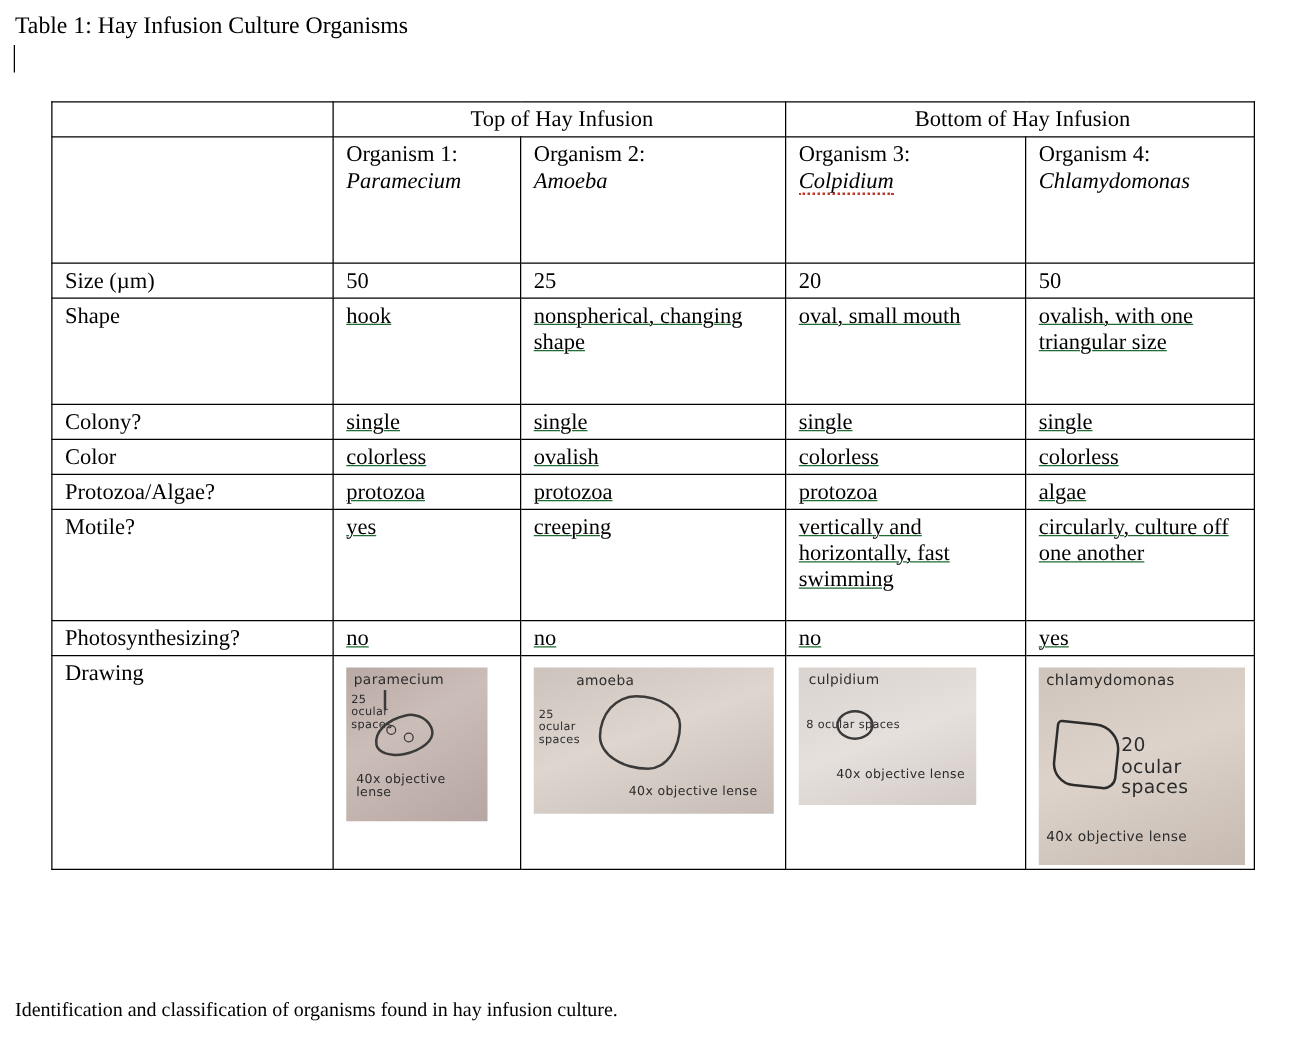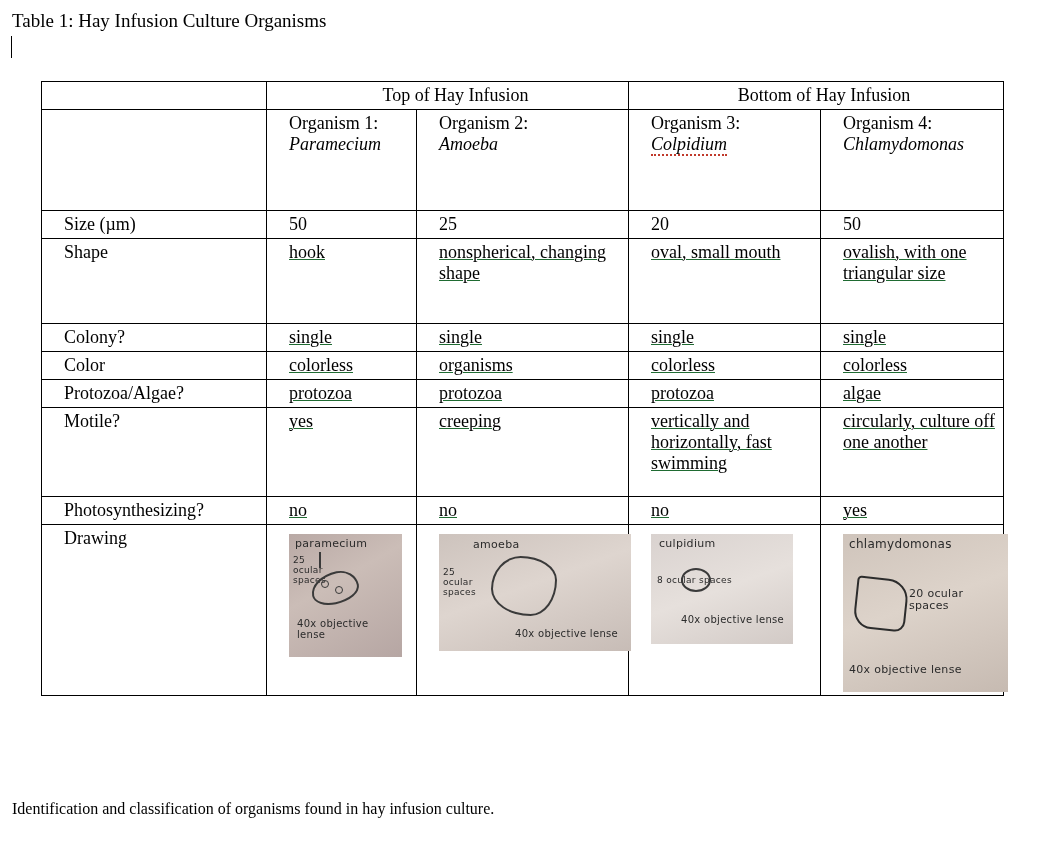--- a/index.html
+++ b/index.html
@@ -42,21 +42,21 @@
     left: 41px;
     top: 81px;
     width: 962px;
     border-collapse: collapse;
     table-layout: fixed;
     font-size: 18px;
   }
   table.maintable td {
     border: 1px solid #000;
     vertical-align: top;
-    padding: 3px 6px 3px 22px;
+    padding: 3px 6px 3px 10px;
     line-height: 1.17;
   }
   .c0 { width: 225px; }
   .c1 { width: 150px; }
   .c2 { width: 212px; }
   .c3 { width: 192px; }
   .c4 { width: 183px; }
 
   td.grouphead {
     text-align: center;
@@ -215,21 +215,21 @@
         <td>Colony?</td>
         <td><span class="ul">single</span></td>
         <td><span class="ul">single</span></td>
         <td><span class="ul">single</span></td>
         <td><span class="ul">single</span></td>
       </tr>
 
       <tr>
         <td>Color</td>
         <td><span class="ul">colorless</span></td>
-        <td><span class="ul">organisms</span></td>
+        <td><span class="ul">ovalish</span></td>
         <td><span class="ul">colorless</span></td>
         <td><span class="ul">colorless</span></td>
       </tr>
 
       <tr>
         <td>Protozoa/Algae?</td>
         <td><span class="ul">protozoa</span></td>
         <td><span class="ul">protozoa</span></td>
         <td><span class="ul">protozoa</span></td>
         <td><span class="ul">algae</span></td>
@@ -282,21 +282,21 @@
             <span class="hand" style="left:6px; top:42px; font-size:9px;">8 ocular spaces</span>
             <span class="blob colp-blob"></span>
             <span class="hand" style="left:30px; top:80px; font-size:10px;">40x objective lense</span>
           </div>
         </td>
 
         <td>
           <div class="sketch sk4">
             <span class="hand" style="left:6px; top:4px; font-size:12px;">chlamydomonas</span>
             <span class="blob chlam-blob"></span>
-            <span class="hand" style="left:66px; top:54px; font-size:11px; width:72px;">20 ocular spaces</span>
+            <span class="hand" style="left:66px; top:54px; font-size:15px; width:72px;">20 ocular spaces</span>
             <span class="hand" style="left:6px; top:130px; font-size:11px;">40x objective lense</span>
           </div>
         </td>
       </tr>
     </tbody>
   </table>
 
   <div class="caption">Identification and classification of organisms found in hay infusion culture.</div>
 </div>
 

